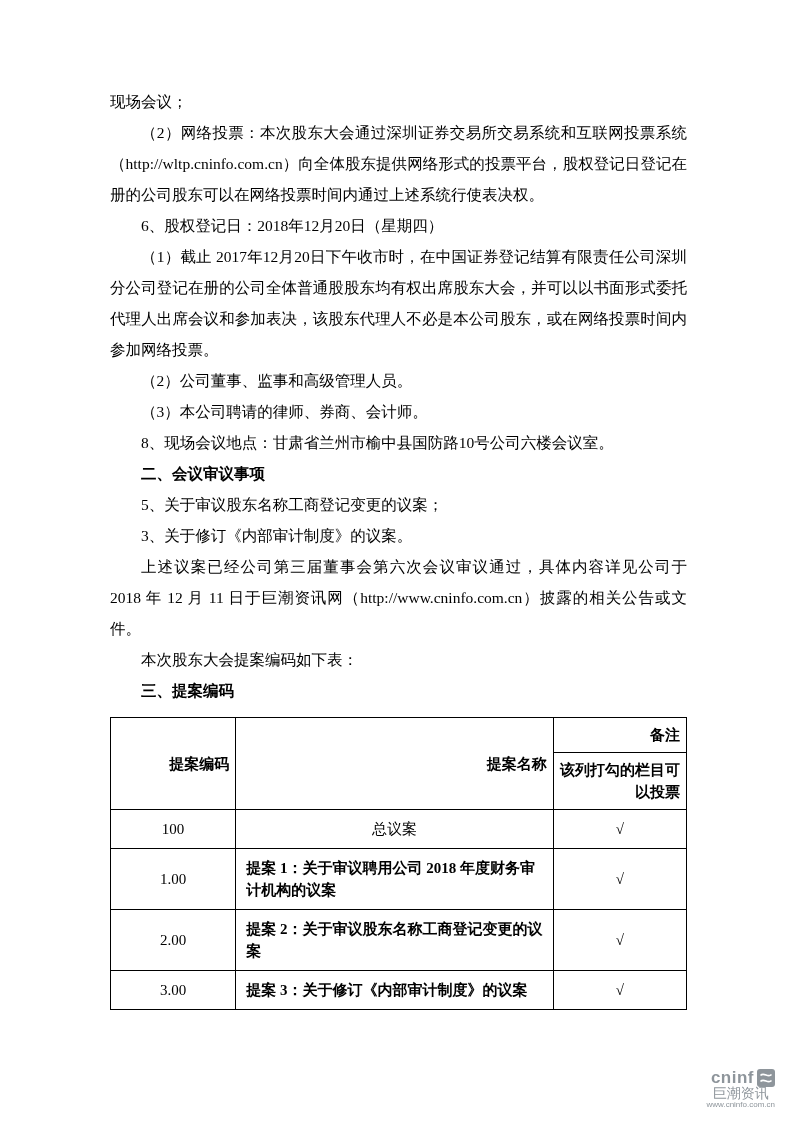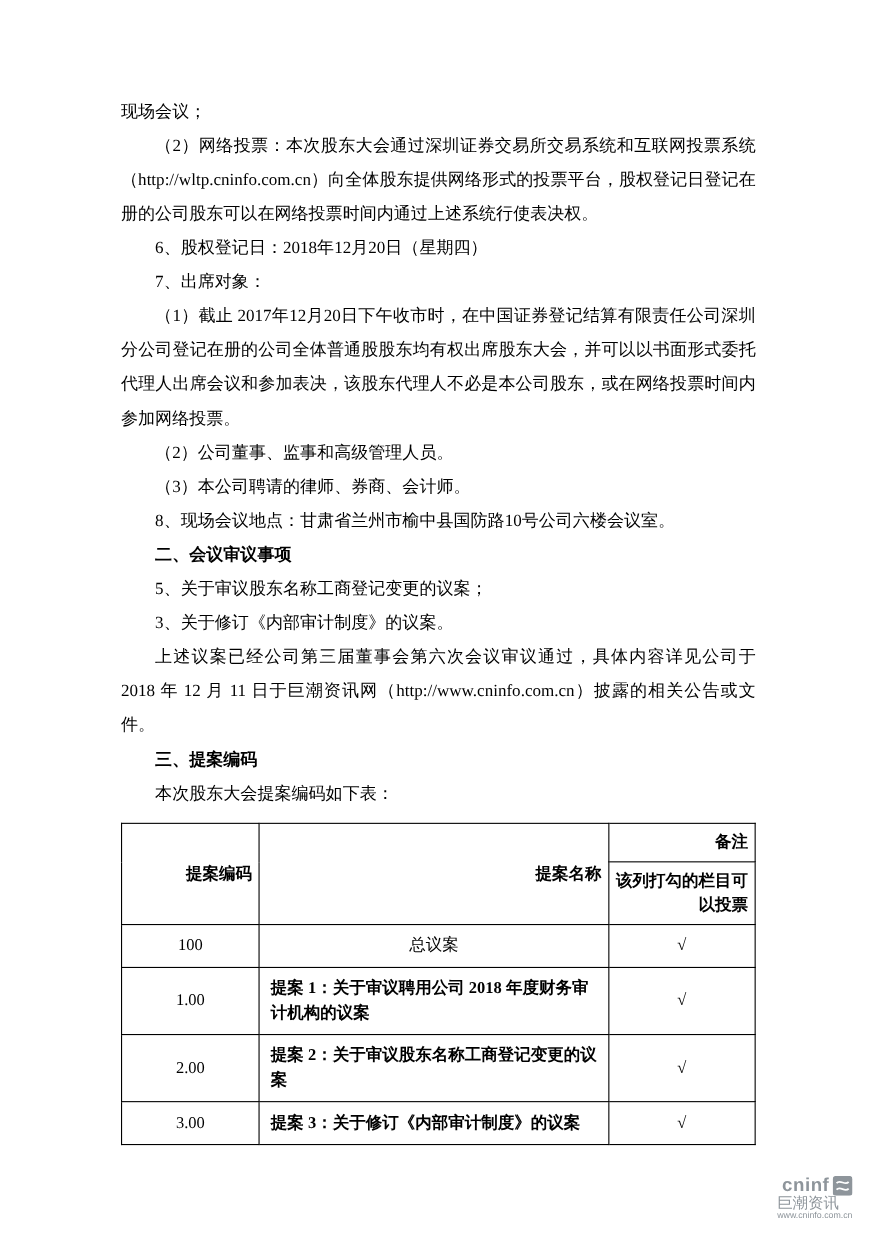--- a/index.html
+++ b/index.html
@@ -62,21 +62,21 @@
     padding-top: 8px;
     padding-bottom: 8px;
   }
   .col-code { width: 125px; }
   .col-name { width: 317px; }
   .col-note { width: 133px; }
   .footer-logo {
     position: absolute;
     right: 18px;
     bottom: 12px;
-    text-align: left;
+    text-align: center;
     color: #8e959b;
     font-family: "Liberation Sans", sans-serif;
   }
   .logo-row {
     display: flex;
     align-items: center;
     justify-content: flex-end;
     gap: 3px;
   }
   .logo-text {
@@ -99,31 +99,30 @@
 </style>
 </head>
 <body>
 
 <div class="page">
 
   <div class="content">
     <p class="para no-indent">现场会议；</p>
     <p class="para">（2）网络投票：本次股东大会通过深圳证券交易所交易系统和互联网投票系统（http://wltp.cninfo.com.cn）向全体股东提供网络形式的投票平台，股权登记日登记在册的公司股东可以在网络投票时间内通过上述系统行使表决权。</p>
     <p class="para">6、股权登记日：2018年12月20日（星期四）</p>
-    <p class="para">7、出席对象：</p>
     <p class="para">（1）截止 2017年12月20日下午收市时，在中国证券登记结算有限责任公司深圳分公司登记在册的公司全体普通股股东均有权出席股东大会，并可以以书面形式委托代理人出席会议和参加表决，该股东代理人不必是本公司股东，或在网络投票时间内参加网络投票。</p>
     <p class="para">（2）公司董事、监事和高级管理人员。</p>
     <p class="para">（3）本公司聘请的律师、券商、会计师。</p>
     <p class="para">8、现场会议地点：甘肃省兰州市榆中县国防路10号公司六楼会议室。</p>
     <p class="para heading">二、会议审议事项</p>
     <p class="para">5、关于审议股东名称工商登记变更的议案；</p>
     <p class="para">3、关于修订《内部审计制度》的议案。</p>
     <p class="para">上述议案已经公司第三届董事会第六次会议审议通过，具体内容详见公司于 2018 年 12 月 11 日于巨潮资讯网（http://www.cninfo.com.cn）披露的相关公告或文件。</p>
+    <p class="para">本次股东大会提案编码如下表：</p>
     <p class="para heading">三、提案编码</p>
-    <p class="para">本次股东大会提案编码如下表：</p>
 
     <table class="proposal">
       <colgroup>
         <col class="col-code">
         <col class="col-name">
         <col class="col-note">
       </colgroup>
       <tbody>
         <tr>
           <th rowspan="2">提案编码</th>

